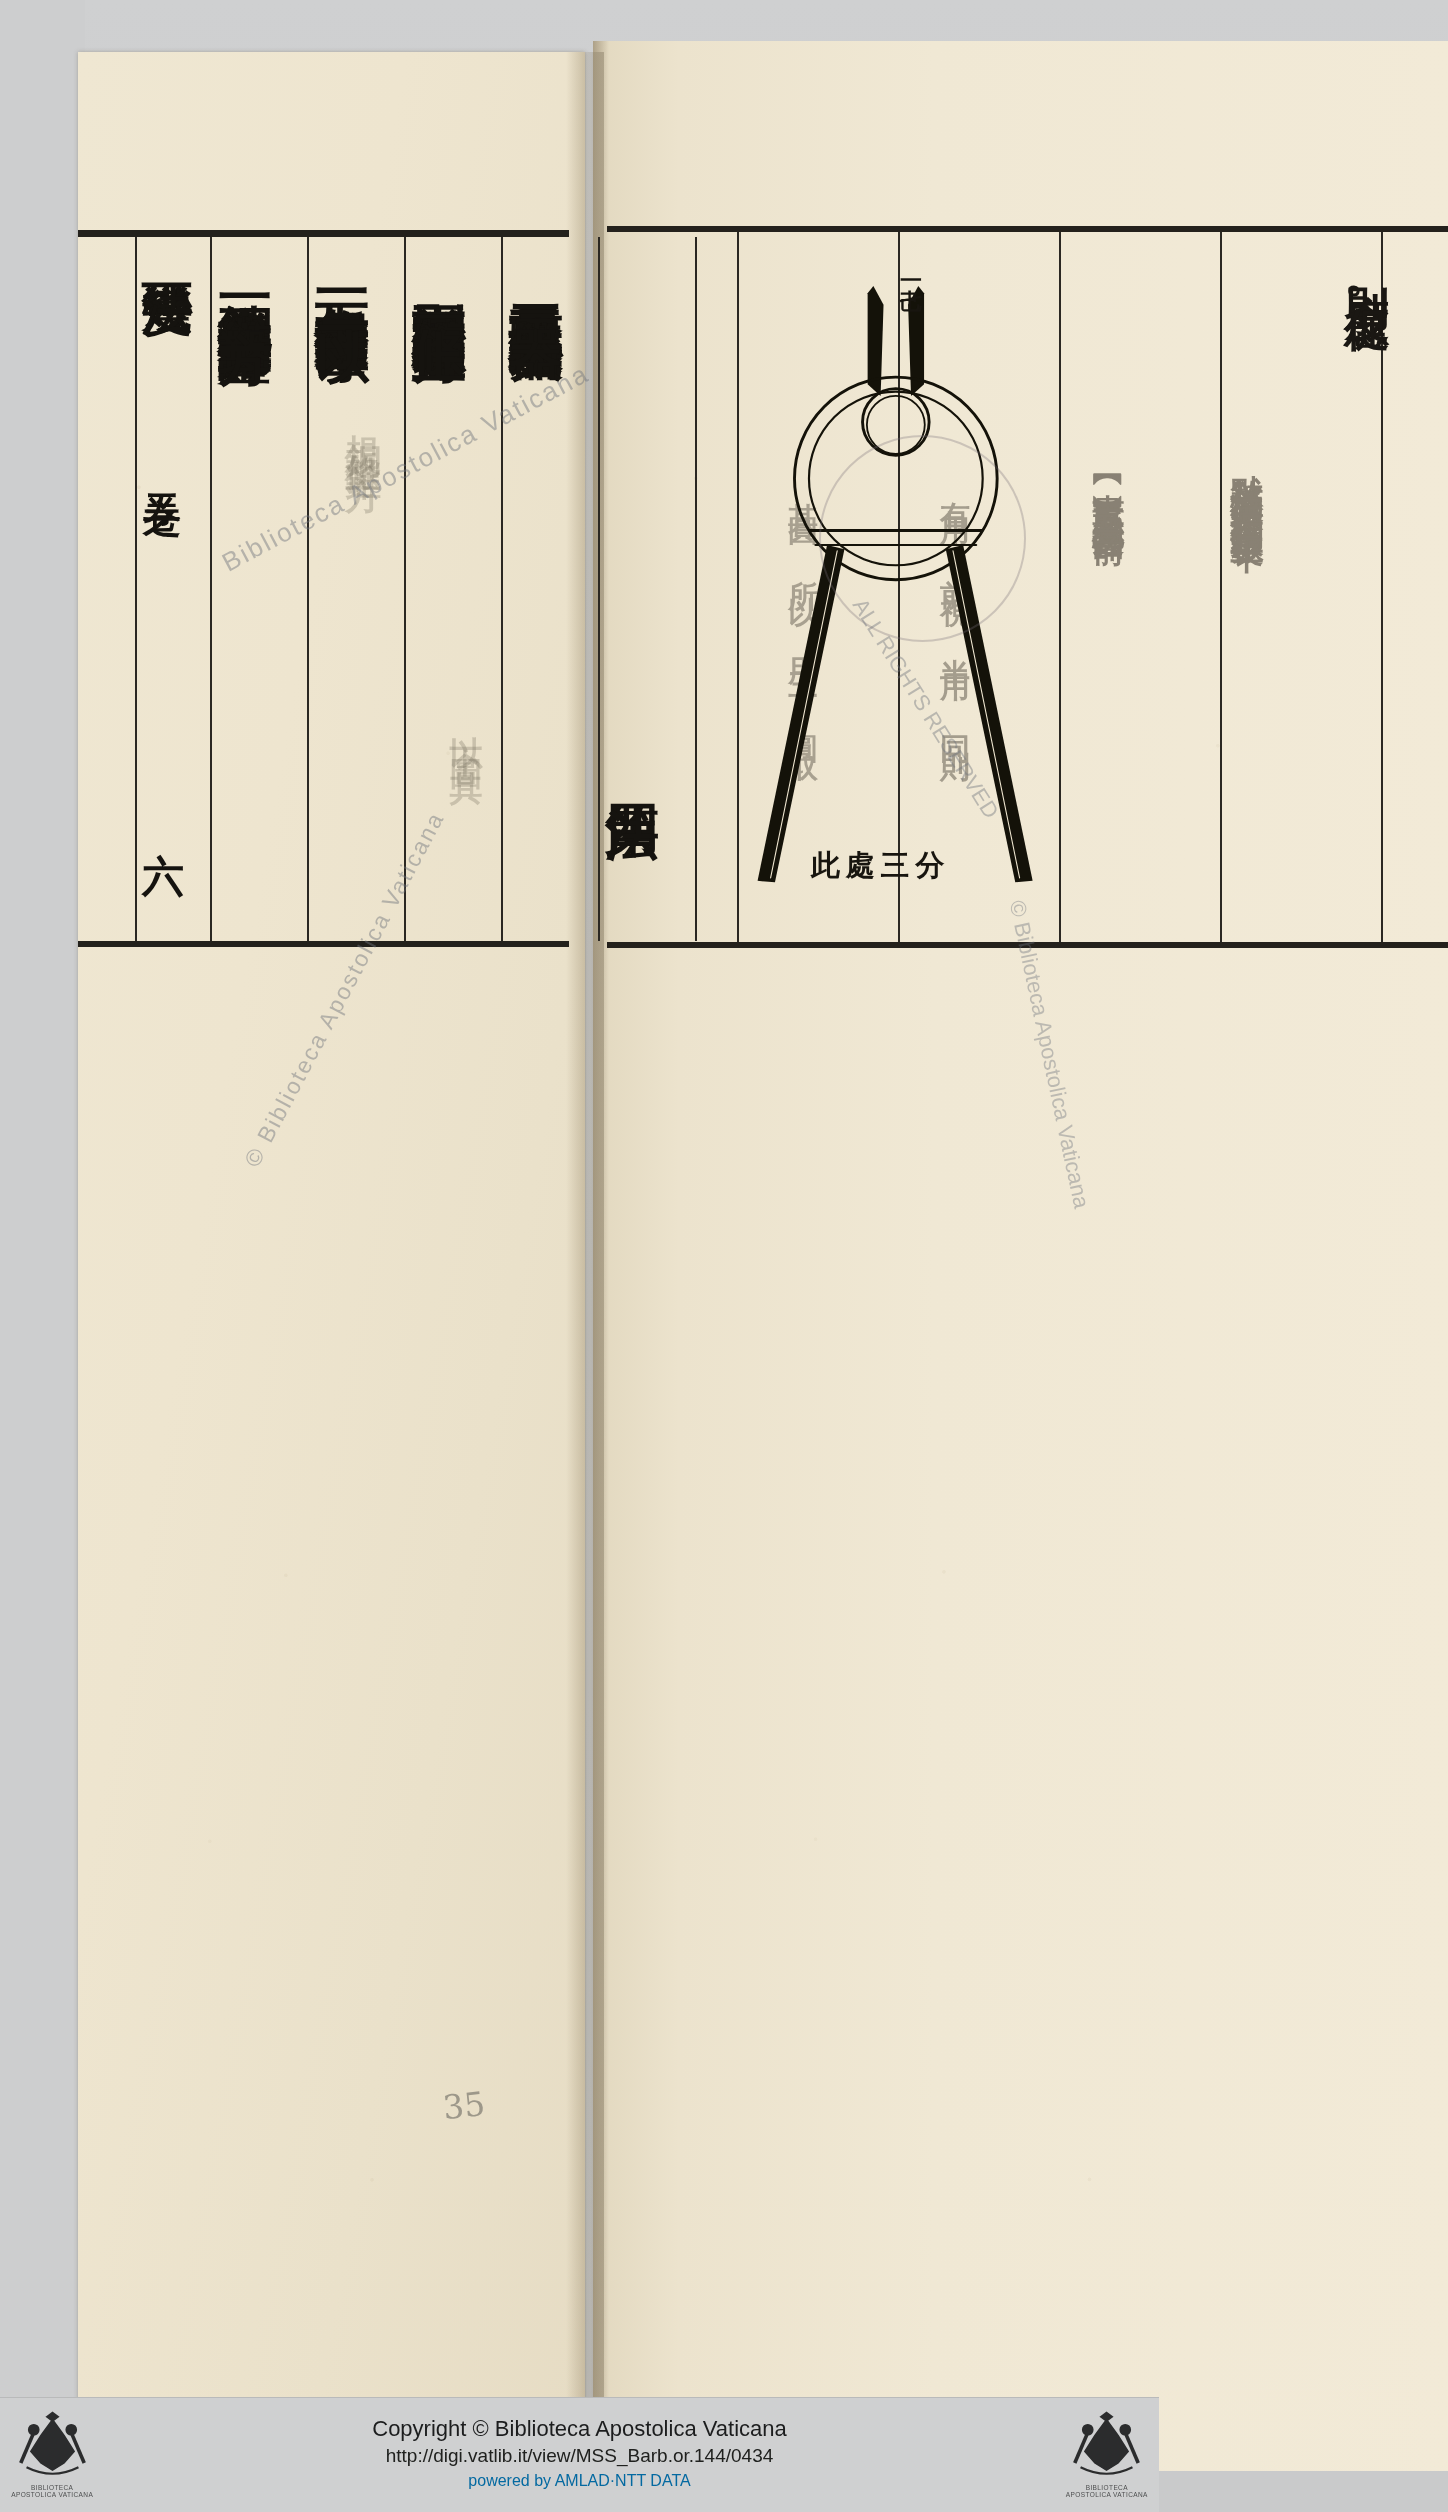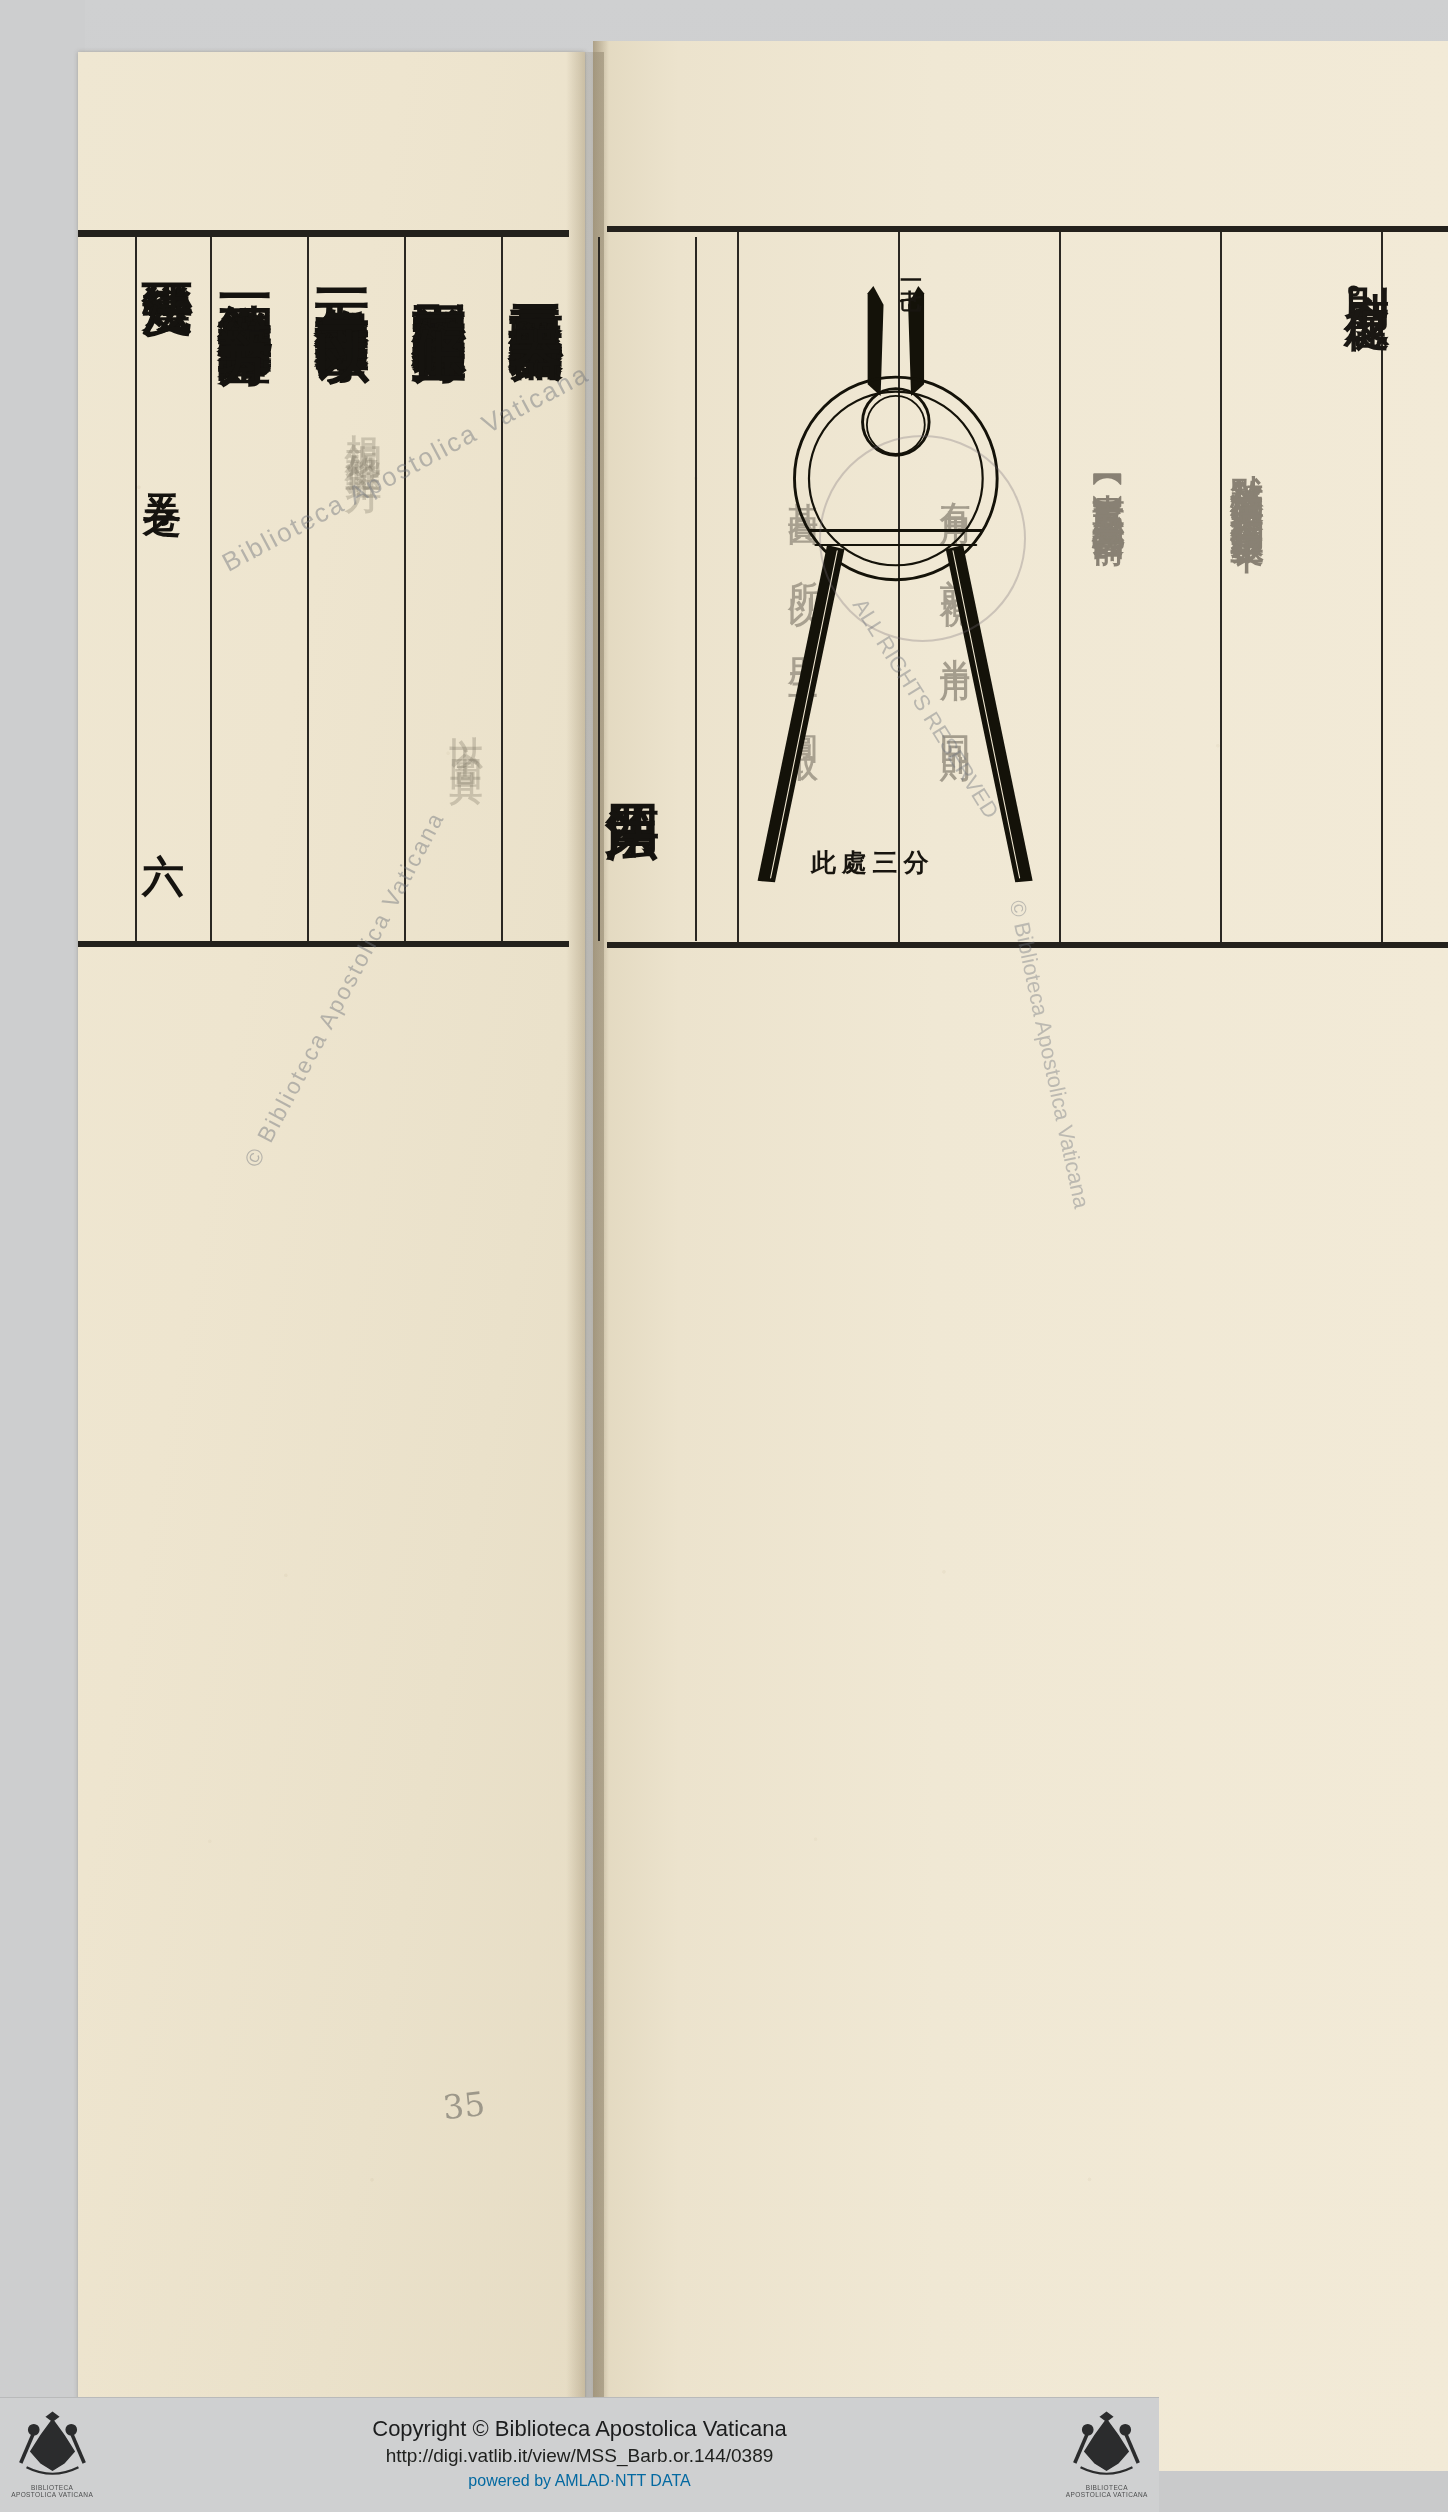--- a/index.html
+++ b/index.html
@@ -366,21 +366,21 @@
         <path d="M300 392 L396 856 L372 858 L276 398 Z" fill="#141209" stroke="none"></path>
 
         <path d="M126 400 L34 852" stroke="#efe6d0" stroke-width="1.5"></path>
         <path d="M286 400 L378 852" stroke="#efe6d0" stroke-width="1.5"></path>
       </g>
     </svg>
   </div>
 
   <div class="fig-caption" style="left:897px; top:269px; font-size:22px; letter-spacing:2.9px;">一七己</div>
 
-  <div style="position:absolute; left:811px; top:846px; font-size:25px; font-weight:700;
+  <div style="position:absolute; left:811px; top:846px; font-size:29px; font-weight:700;
               font-family:'DejaVu Serif',serif; color:#18150f; letter-spacing:5.8px; direction:rtl;">此處三分</div>
 
   <div class="wm-stamp"></div>
   <div class="wm wm-diag1">Biblioteca Apostolica Vaticana</div>
   <div class="wm wm-diag2">© Biblioteca Apostolica Vaticana</div>
   <div class="wm wm-arc">ALL RIGHTS RESERVED</div>
   <div class="wm wm-arc2">© Biblioteca Apostolica Vaticana</div>
 
   <div class="pencil">35</div>
 
@@ -398,21 +398,21 @@
         <circle cx="86" cy="26" r="7" fill="#2b2c2d"></circle>
         <path d="M24 78 Q60 96 96 78" stroke-width="3"></path>
         <path d="M52 8 L60 2 L68 8 L60 14 Z" fill="#2b2c2d"></path>
       </g>
     </svg>
     <div class="crest-label">BIBLIOTECA APOSTOLICA VATICANA</div>
   </div>
 
   <div class="ftext">
     <div class="fline1">Copyright © Biblioteca Apostolica Vaticana</div>
-    <div class="fline2">http://digi.vatlib.it/view/MSS_Barb.or.144/0389</div>
+    <div class="fline2">http://digi.vatlib.it/view/MSS_Barb.or.144/0434</div>
     <div class="fline3">powered by AMLAD·NTT DATA</div>
   </div>
 
   <div class="crest right">
     <svg width="87" height="75" viewBox="0 0 120 104">
       <g stroke="#2b2c2d" stroke-width="2.2" fill="none">
         <path d="M60 12 L44 34 L30 56 L44 72 L60 82 L76 72 L90 56 L76 34 Z" fill="#2b2c2d"></path>
         <path d="M34 30 L16 72" stroke-width="5"></path>
         <path d="M86 30 L104 72" stroke-width="5"></path>
         <circle cx="34" cy="26" r="7" fill="#2b2c2d"></circle>

